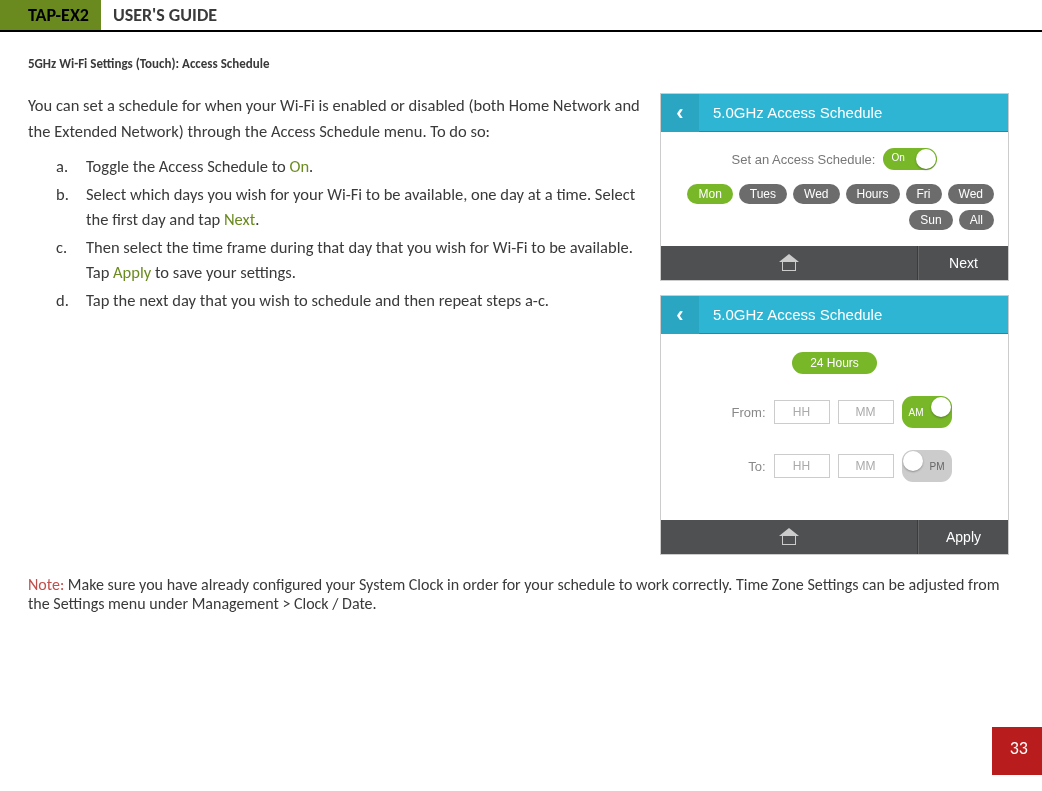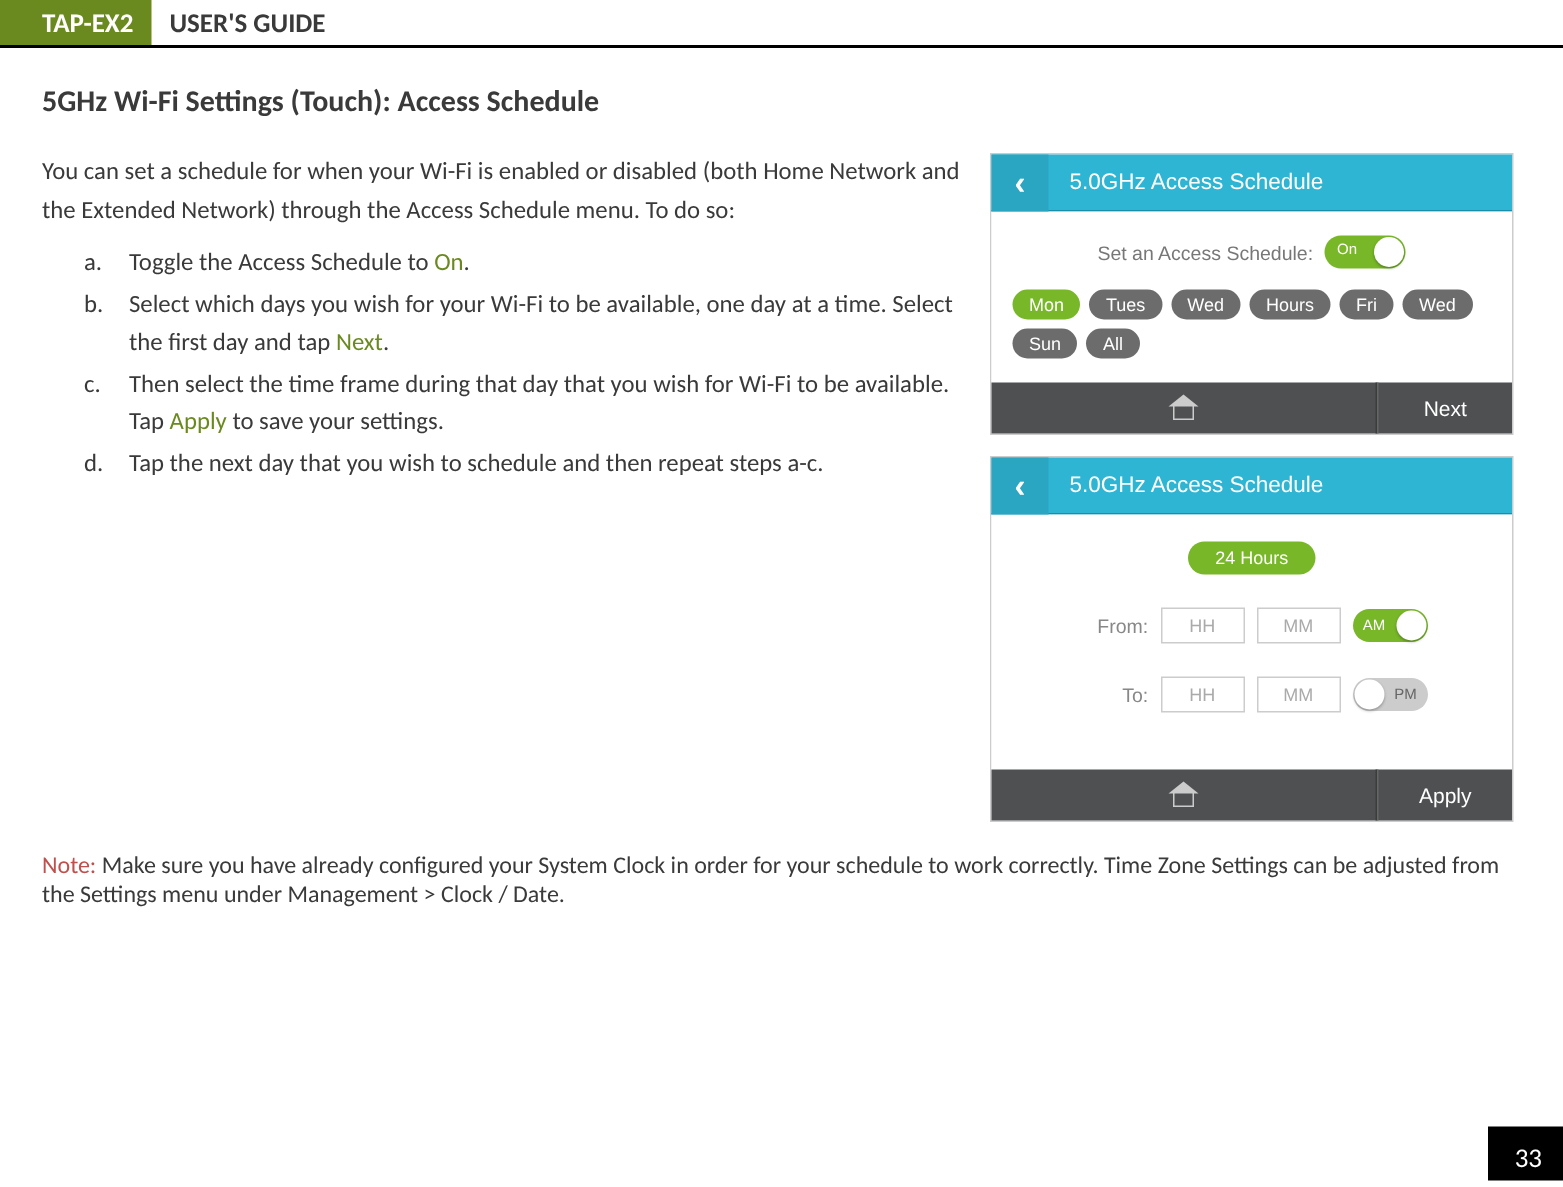--- a/index.html
+++ b/index.html
@@ -1,72 +1,72 @@
 <!DOCTYPE html>
 <html><head>
   <meta charset="utf-8">
   <style>
     * { box-sizing: border-box; margin: 0; padding: 0; }
     body { font-family: Calibri, Arial, sans-serif; color: #3a3a3a; background: #fff; width: 1042px; height: 791px; position: relative; }
     
     .header-bar { display: flex; align-items: stretch; height: 32px; margin-left: 0; border-bottom: 2px solid #000; }
     .header-green-strip { width: 16px; background: #6a8a1f; }
-    .header-badge { background: #6a8a1f; color: #ffffff; font-weight: bold; padding: 4px 12px; font-size: 18px; display: flex; align-items: center; }
+    .header-badge { background: #6a8a1f; color: #000000; font-weight: bold; padding: 4px 12px; font-size: 18px; display: flex; align-items: center; }
     .header-title { padding: 4px 12px; font-weight: bold; font-size: 18px; display: flex; align-items: center; }
     
     .content { padding: 24px 28px 0 28px; }
-    .section-title { font-weight: bold; font-size: 20px; margin-bottom: 22px; }
+    .section-title { font-weight: bold; font-size: 13px; margin-bottom: 22px; }
     
     .two-col { display: flex; gap: 18px; }
     .left-col { flex: 1; font-size: 16.5px; line-height: 1.55; }
     .right-col { width: 354px; flex-shrink: 0; }
     
     .intro { margin-bottom: 10px; }
     .steps { list-style: none; padding-left: 36px; margin: 6px 0 14px 0; }
     .steps li { position: relative; padding-left: 22px; margin-bottom: 2px; }
     .steps li .marker { position: absolute; left: -8px; }
     .green-text { color: #6a8a1f; }
     .outro { margin-bottom: 10px; }
     .note-label { color: #c0504d; }
     .note-text { margin-top: 6px; }
     
-    .page-num { position: absolute; right: 0; bottom: 4px; background: #000000; color: #fff; font-size: 18px; padding: 10px 14px 4px 18px; }
+    .page-num { position: absolute; right: 0; bottom: 16px; background: #b91c1c; color: #fff; font-size: 18px; padding: 10px 14px 16px 18px; }
     
     
     .phone { border: 1px solid #ccc; background: #fff; margin-bottom: 14px; font-family: Arial, Helvetica, sans-serif; width: 349px; }
     .phone-header { background: #2fb5d4; color: #fff; display: flex; align-items: center; height: 38px; font-size: 15px; border-bottom: 1px solid #1a8ea8; }
     .back-chevron { width: 38px; height: 38px; background: #2aa6c2; display: flex; align-items: center; justify-content: center; font-size: 22px; font-weight: bold; cursor: pointer; }
     .phone-header-title { flex: 1; text-align: left; padding-left: 14px; font-size: 15px; }
     
     .phone-body { padding: 12px 14px 16px 14px; background: #fff; }
     .schedule-row { display: flex; align-items: center; justify-content: center; font-size: 13px; color: #777; margin: 4px 0 14px 0; }
     .toggle { position: relative; width: 54px; height: 22px; background: #b9b9b9; border-radius: 11px; margin-left: 8px; display: inline-flex; align-items: center; }
     .toggle.on { background: #78b728; }
     .toggle .knob { position: absolute; width: 20px; height: 20px; background: #fff; border-radius: 50%; top: 1px; right: 1px; box-shadow: 0 1px 2px rgba(0,0,0,0.3); }
     .toggle .tlabel { color: #fff; font-size: 10px; position: absolute; left: 8px; top: 4px; }
     
-    .day-pills { display: flex; flex-wrap: wrap; gap: 6px; justify-content: flex-start; }
+    .day-pills { display: flex; flex-wrap: wrap; gap: 6px; justify-content: flex-end; }
     .pill { border-radius: 11px; padding: 3px 11px; font-size: 12px; color: #fff; background: #6c6c6c; cursor: pointer; }
     .pill.active { background: #78b728; }
     
     .phone-footer { background: #4e5052; color: #fff; display: flex; align-items: center; height: 34px; font-size: 14px; }
     .footer-home { flex: 1; display: flex; justify-content: center; align-items: center; border-right: 1px solid #3a3c3e; height: 100%; cursor: pointer; }
     .footer-action { width: 90px; text-align: center; border-left: 1px solid #666; height: 100%; display: flex; align-items: center; justify-content: center; cursor: pointer; }
     
     .home-icon { width: 18px; height: 14px; position: relative; }
     .home-icon::before { content: ''; position: absolute; left: 2px; top: 5px; width: 12px; height: 9px; border: 1px solid #ccc; border-top: none; }
     .home-icon::after { content: ''; position: absolute; left: -1px; top: -2px; width: 0; height: 0; border-left: 10px solid transparent; border-right: 10px solid transparent; border-bottom: 8px solid #ccc; }
     
     .hours-pill { display: flex; justify-content: center; margin: 6px 0 12px 0; }
     .hours-pill .pill { padding: 4px 18px; }
     
     .time-row { display: flex; align-items: center; justify-content: center; gap: 8px; margin: 22px 0; font-size: 13px; color: #777; }
     .time-label { width: 48px; text-align: right; color: #888; }
     .time-box { width: 56px; height: 24px; border: 1px solid #ccc; background: #fff; text-align: center; font-size: 12px; color: #aaa; display: flex; align-items: center; justify-content: center; }
-    .ampm-toggle { position: relative; width: 50px; height: 22px; background: #ccc; border-radius: 11px; display: inline-flex; align-items: center; }
+    .ampm-toggle { position: relative; width: 50px; height: 32px; background: #ccc; border-radius: 11px; display: inline-flex; align-items: center; }
     .ampm-toggle.am { background: #78b728; }
     .ampm-toggle .knob { position: absolute; width: 20px; height: 20px; background: #fff; border-radius: 50%; top: 1px; box-shadow: 0 1px 2px rgba(0,0,0,0.3); }
     .ampm-toggle.am .knob { right: 1px; }
     .ampm-toggle.pm .knob { left: 1px; }
     .ampm-toggle .alabel { font-size: 10px; color: #fff; position: absolute; }
     .ampm-toggle.am .alabel { left: 7px; }
     .ampm-toggle.pm .alabel { right: 7px; color: #666; }
   </style>
 </head>
 <body>

